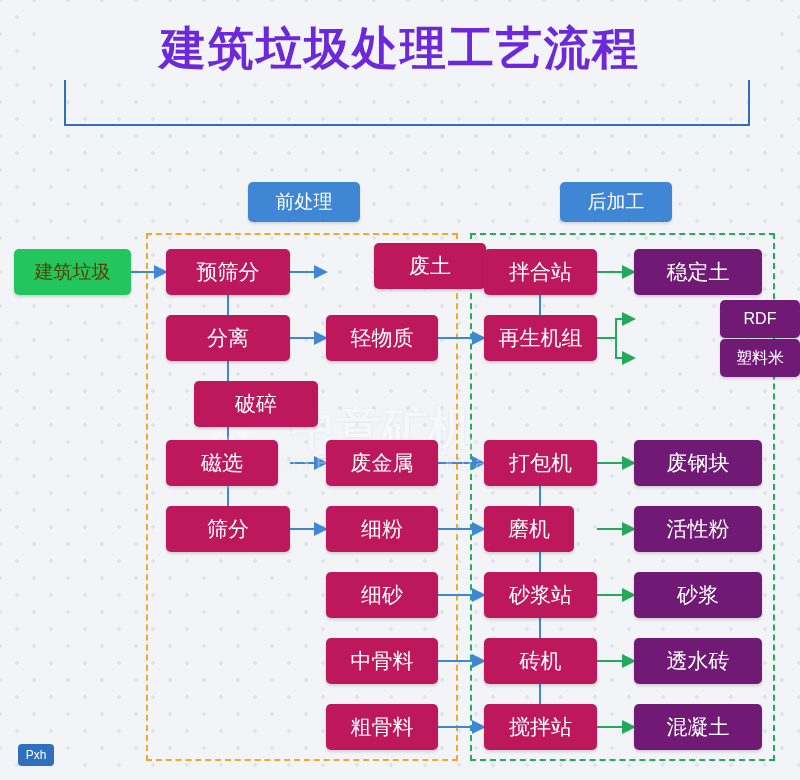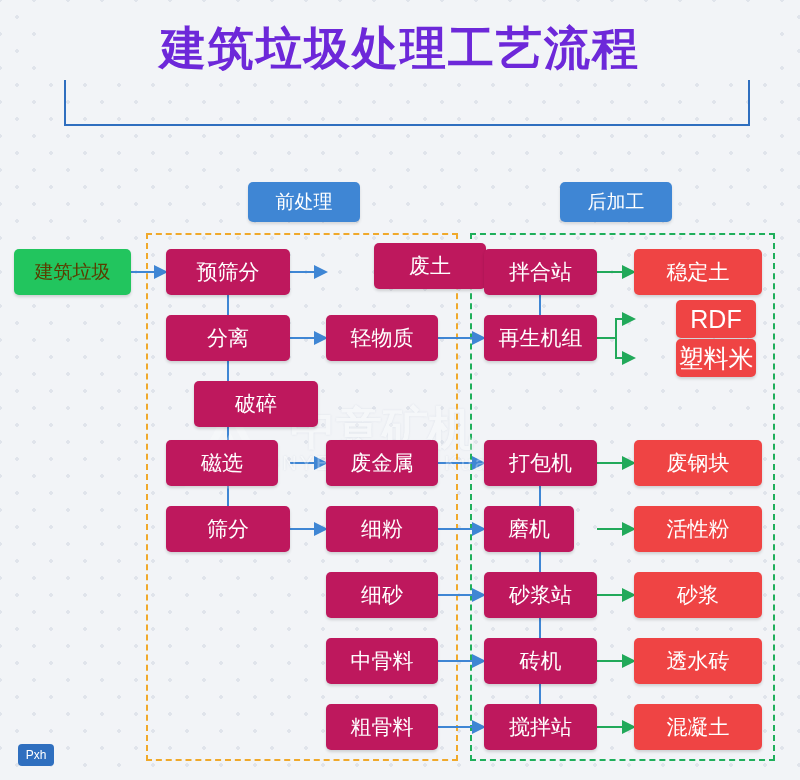--- a/index.html
+++ b/index.html
@@ -69,23 +69,23 @@
 
   
   .node{
     position:absolute;height:46px;line-height:46px;
     border-radius:5px;text-align:center;
     color:#fff;font-size:21px;
     box-shadow:0 2px 3px rgba(0,0,0,.15);
     box-sizing:border-box;
   }
   .n-blue{background:#be185d;}
-  .n-green{background:#ef4444;}
+  .n-green{background:#701a75;}
   .n-orange{background:#22c55e;color:#5a3d00;font-size:19px;}
-  .n-small{font-size:25px;height:38px;line-height:38px;}
+  .n-small{font-size:16px;height:38px;line-height:38px;margin-left:44px;}
 
   
   svg#wires{position:absolute;left:0;top:0;width:800px;height:780px;}
 
   
   .wm{
     position:absolute;left:170px;top:390px;width:480px;height:120px;
     opacity:.30;pointer-events:none;
   }
   .wm-text{

